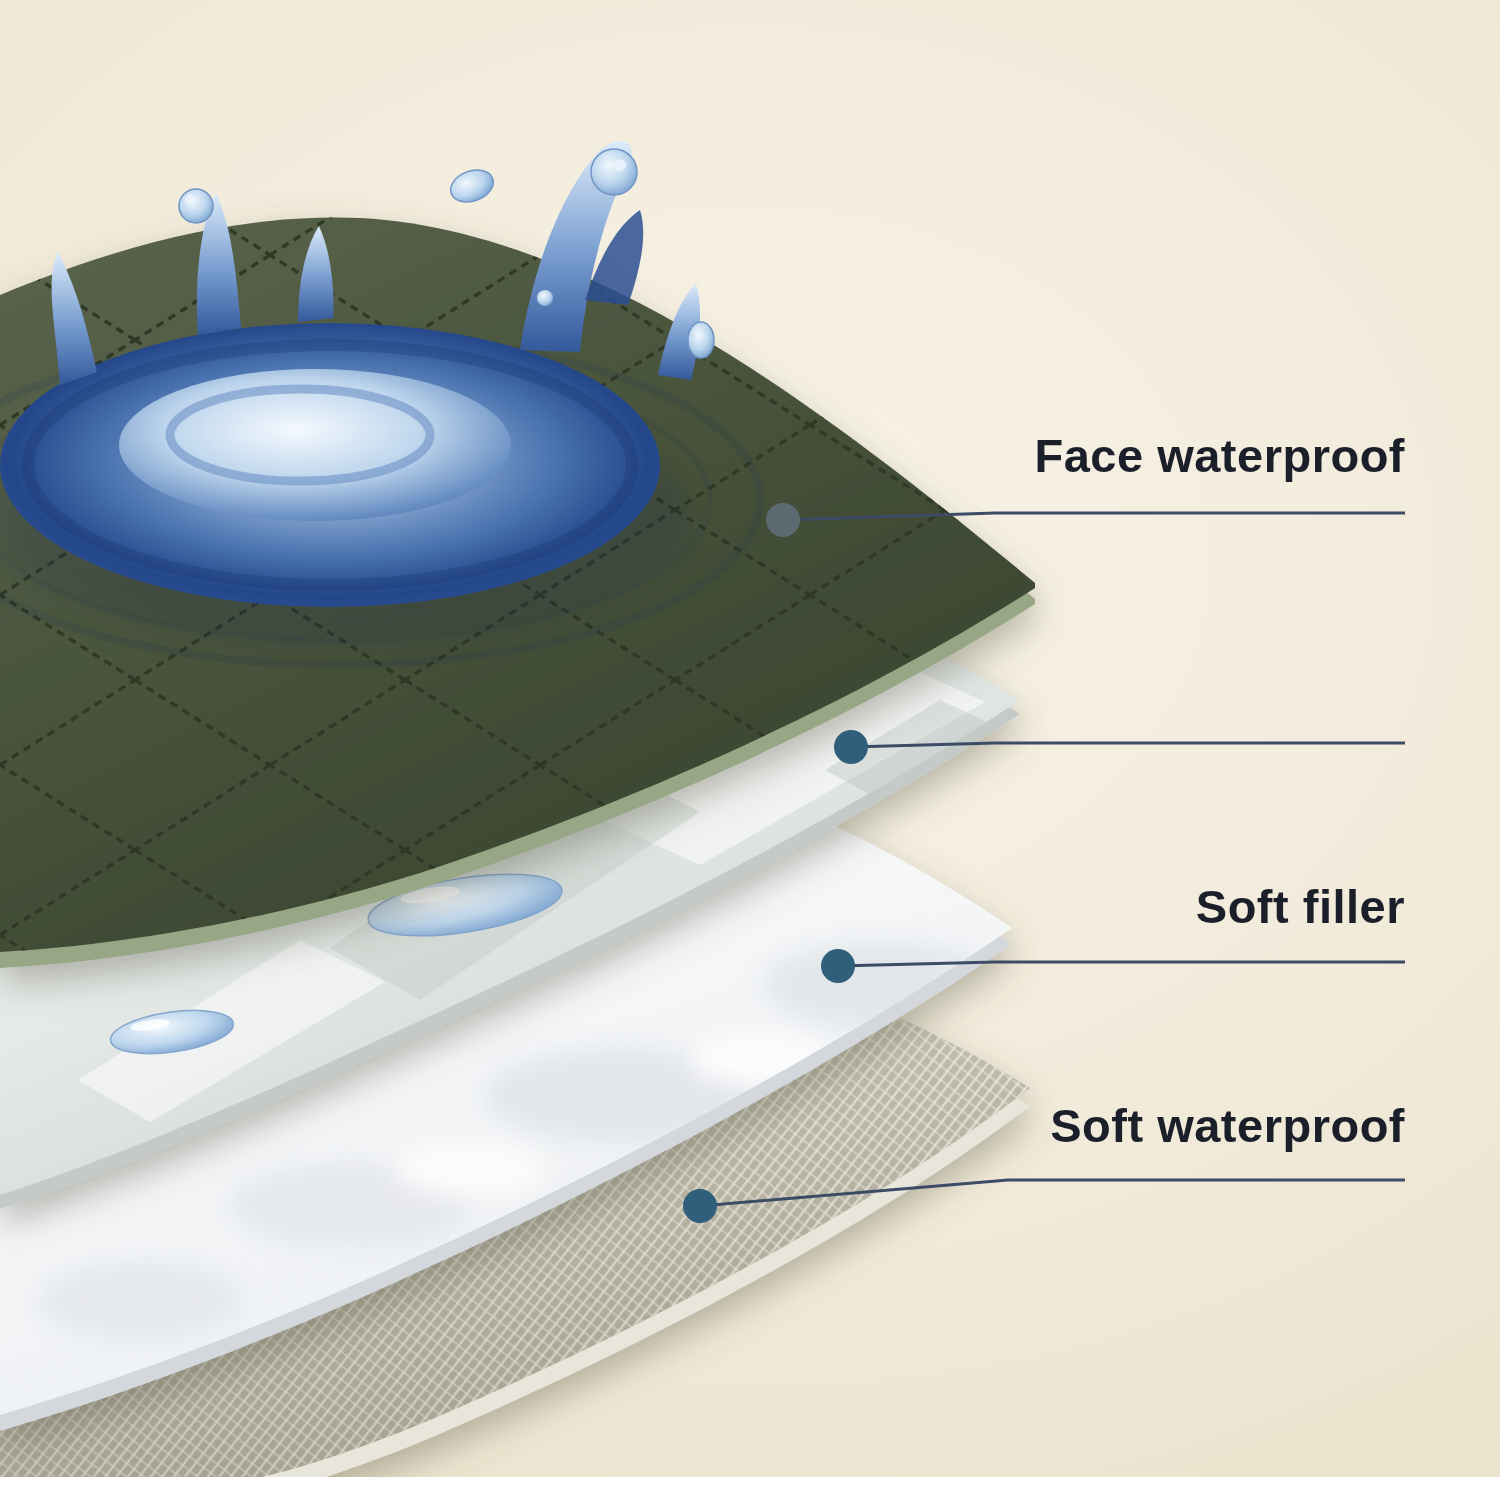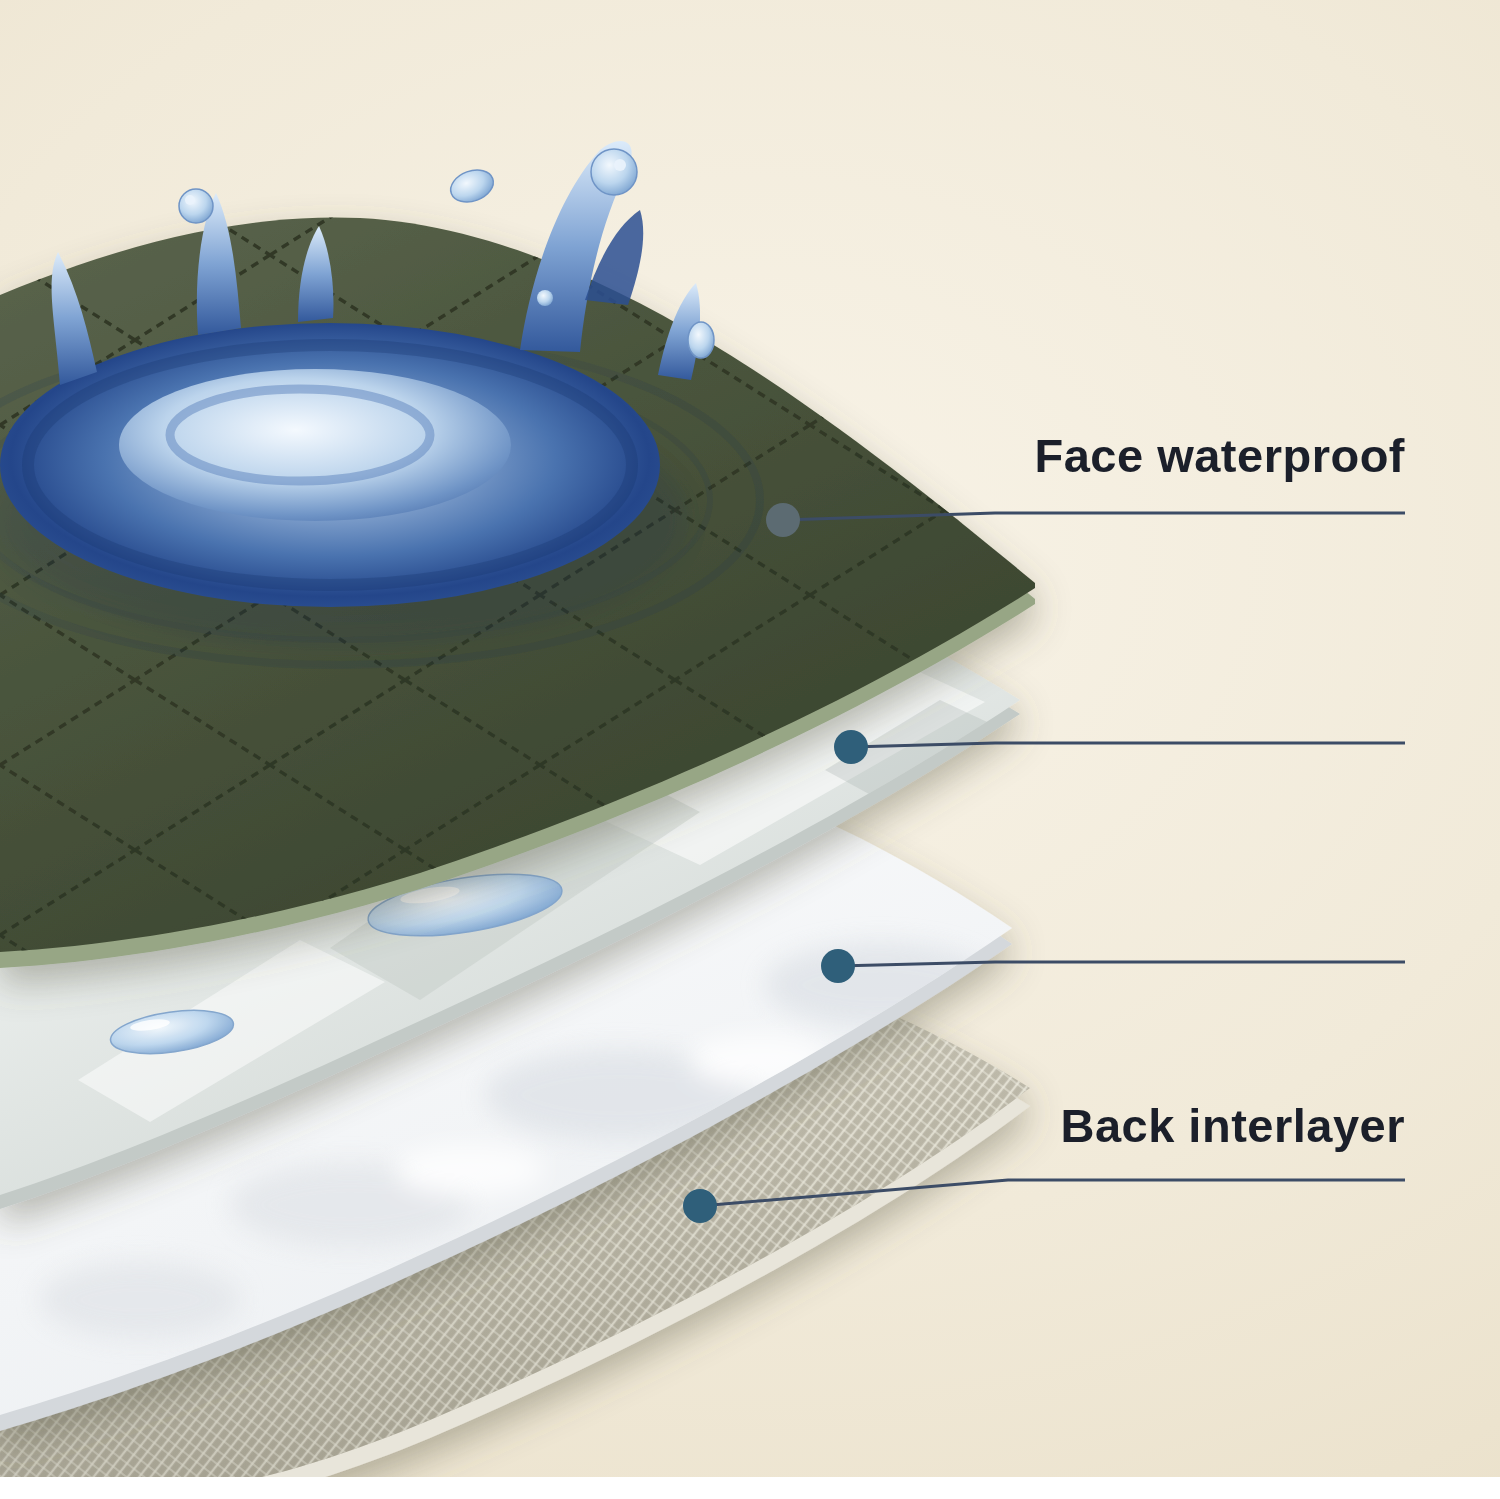--- a/index.html
+++ b/index.html
@@ -191,15 +191,16 @@
     </g>
     <g fill="#2f5f7a">
       <circle cx="783" cy="520" r="17" fill="#5c6b72"></circle>
       <circle cx="851" cy="747" r="17"></circle>
       <circle cx="838" cy="966" r="17"></circle>
       <circle cx="700" cy="1206" r="17"></circle>
     </g>
   </svg>
 
   <div class="layer-label" style="top:428px">Face waterproof</div>
-  <div class="layer-label" style="top:1098px">Back interlayer</div>
+  <div class="layer-label" style="top:879px">Soft filler</div>
+  <div class="layer-label" style="top:1098px">Soft waterproof</div>
 
 </div>
 
 </body></html>

